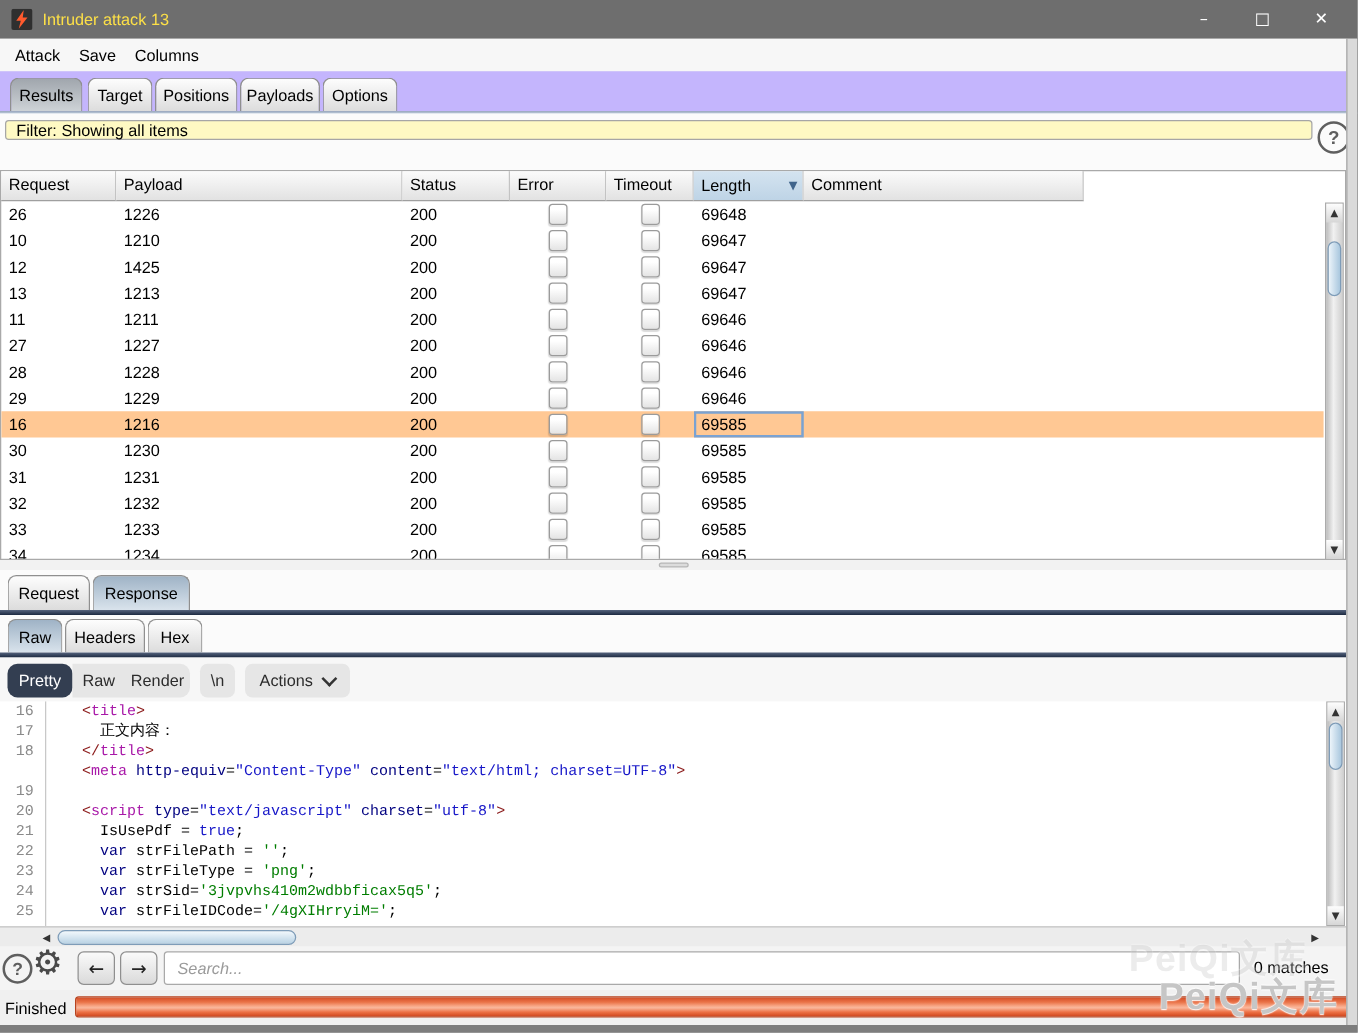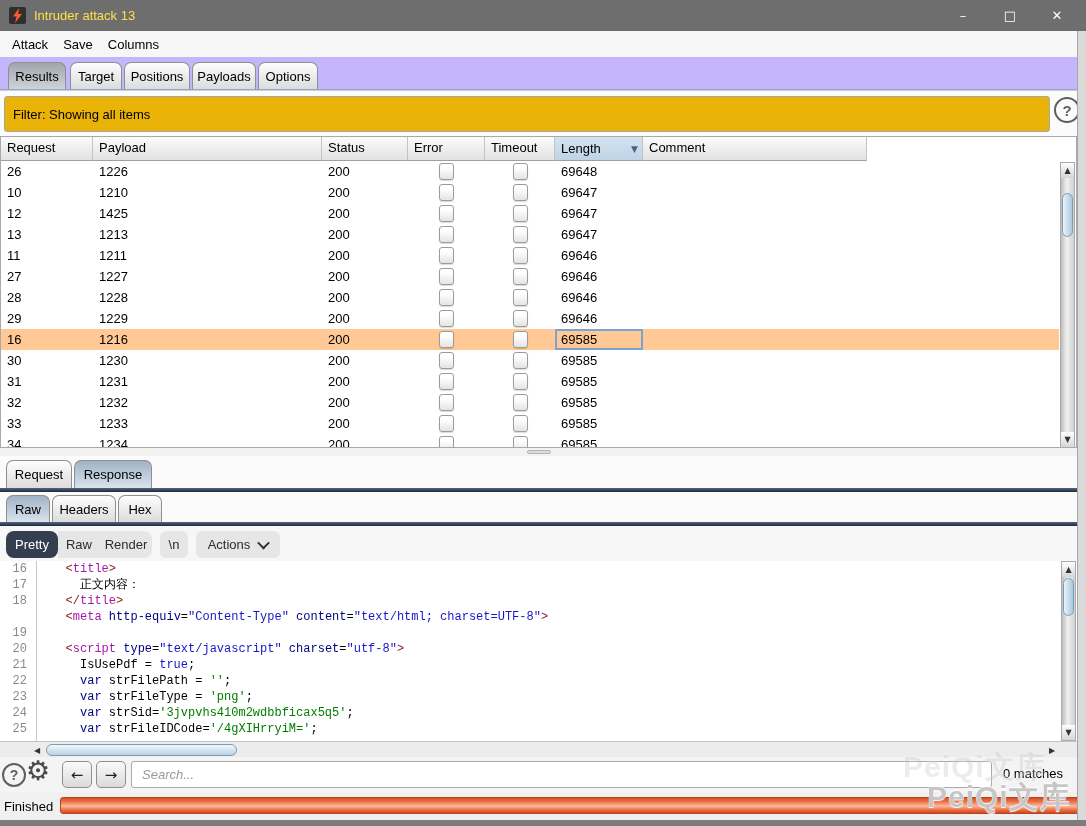--- a/index.html
+++ b/index.html
@@ -23,21 +23,21 @@
        border-radius:7px 7px 0 0;background:linear-gradient(180deg,#fdfdfd,#dcdcdc);
        display:flex;align-items:center;justify-content:center;font-size:13px;box-sizing:border-box;}
   .tab.selgray{background:linear-gradient(180deg,#a0a6ad,#ced3d7);}
   .tab.selblue{background:linear-gradient(180deg,#9fb3c6,#d9e3ec);}
   .tabsrow{left:0;top:57px;width:1077px;height:32px;background:#c4b5fd;}
   .sepblue{left:0;top:89px;width:1086px;height:2px;
            background:linear-gradient(180deg,#7f93ac,#dde6f0);}
 
   
   .filterpanel{left:0;top:91px;width:1077px;height:45px;background:#fbfbfb;}
-  .filterbox{position:absolute;left:4px;top:5px;width:1046px;height:36px;background:#eab308;
+  .filterbox{position:absolute;left:4px;top:5px;width:1046px;height:16px;background:#fef9c3;
              border:1px solid #a6a6a6;border-radius:3px;box-sizing:border-box;
              display:flex;align-items:center;font-size:13px;padding-left:8px;}
   .helpcirc{position:absolute;border:2px solid #5f5f5f;border-radius:50%;color:#5f5f5f;
             display:flex;align-items:center;justify-content:center;font-weight:bold;background:#fbfbfb;box-sizing:border-box;}
 
   
   .tablepanel{left:0;top:136px;width:1077px;height:312px;background:#fff;border:1px solid #a9a9a9;box-sizing:border-box;}
   .hrow{position:absolute;left:0;top:0;height:24px;display:flex;}
   .hc{box-sizing:border-box;border-right:1px solid #c3c3c3;border-bottom:1px solid #9f9f9f;
       background:linear-gradient(180deg,#fbfbfb,#e2e2e2);padding-left:6px;line-height:22px;font-size:13px;}

